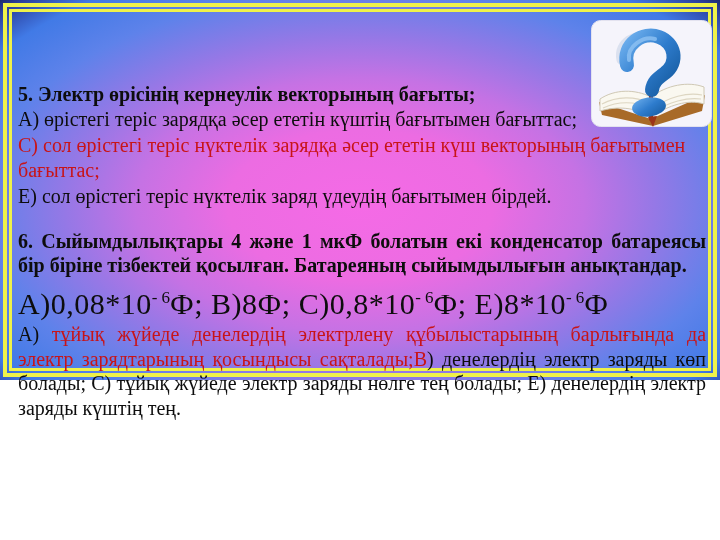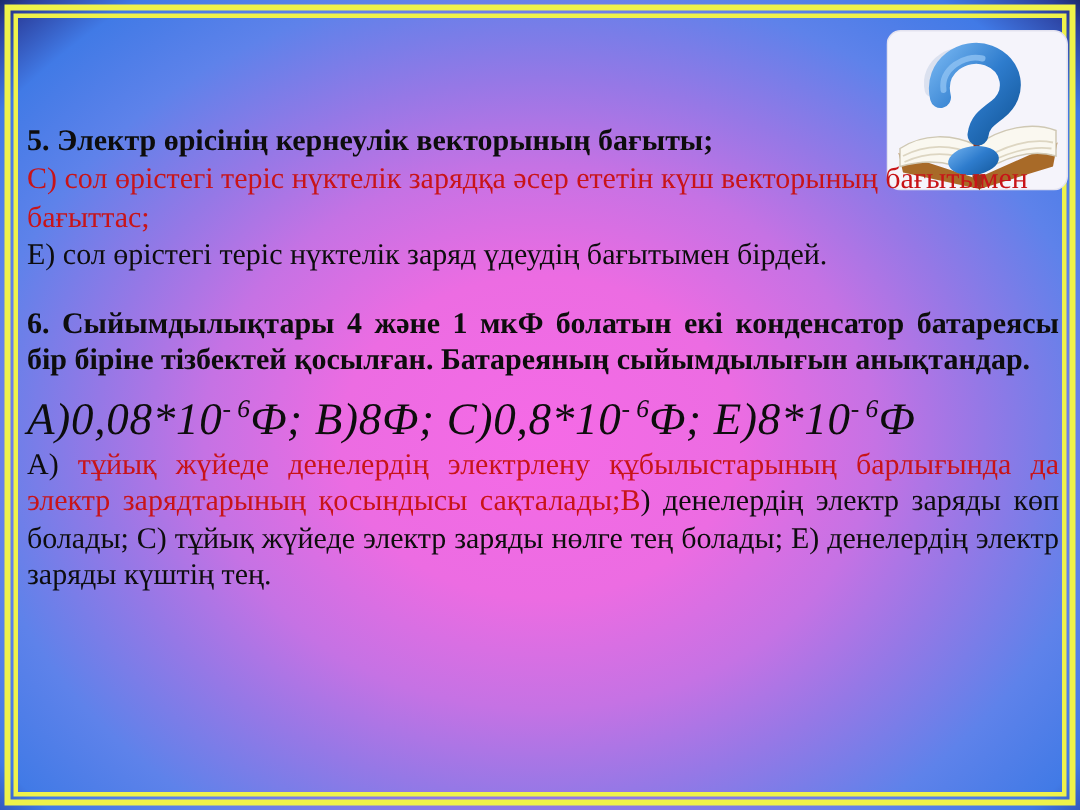--- a/index.html
+++ b/index.html
@@ -1,21 +1,21 @@
 <!DOCTYPE html>
 <html><head>
 <meta charset="utf-8">
 <style>
   html,body { margin:0; padding:0; }
   body {
     width:720px; height:540px; overflow:hidden;
     font-family:"Liberation Serif", serif;
   }
   .slide {
-    position:relative; width:720px; height:540px;
+    position:relative; width:720px; height:380px;
     background: radial-gradient(ellipse farthest-corner at 50% 54%,
       #f56ae6 0%, #ec6ce2 26%, #c572e4 44%, #9578e6 58%,
       #5e82ea 74%, #417ae6 88%, #2b3e9c 97%, #1d2a6e 100%);
   }
   
   .frame-outer {
     position:absolute; inset:3px;
     border:4px solid #eff24a;
     pointer-events:none;
   }
@@ -27,21 +27,21 @@
     position:absolute; left:18px; top:82px; width:688px;
     color:#0d0d0d; font-size:20px; line-height:25.4px;
   }
   .q-heading { font-weight:bold; }
   .option-line { }
   .q6-para {
     font-weight:bold; text-align:justify;
     line-height:24.2px; margin-top:20px;
   }
   .formula {
-    font-style:italic; font-size:30px; line-height:37px;
+    font-size:30px; line-height:37px;
     margin-top:2px; white-space:nowrap; letter-spacing:0.5px;
   }
   .formula sup { font-size:17px; letter-spacing:0; }
   .q7-heading { font-weight:bold; margin-top:7px; }
   .q7-para { text-align:justify; line-height:24.4px; }
   .pic {
     position:absolute; left:591px; top:20px; width:121px; height:107px;
   }
   .pic svg { display:block; }
 </style>
@@ -86,20 +86,21 @@
         <path d="M38 40 C 36 26, 52 16, 64 19" stroke="#8ec2f2" stroke-width="4" fill="none" stroke-linecap="round" opacity="0.8"></path>
         <ellipse cx="58" cy="87" rx="17" ry="9.5" fill="url(#qg)" transform="rotate(-7 58 87)"></ellipse>
       </g>
     </svg>
   </div>
 
   <div class="content">
 
     <div class="q-heading">5. Электр өрісінің кернеулік векторының бағыты;</div>
 
+    <div class="option-line" style="color: rgb(13, 13, 13);">А) өрістегі теріс зарядқа әсер ететін күштің бағытымен бағыттас;</div>
     <div class="option-line" style="color: rgb(200, 20, 24);">С) сол өрістегі теріс нүктелік зарядқа әсер ететін күш векторының бағытымен бағыттас;</div>
     <div class="option-line" style="color: rgb(13, 13, 13);">Е) сол өрістегі теріс нүктелік заряд үдеудің бағытымен бірдей.</div>
 
     <div class="q6-para">6. Сыйымдылықтары 4 және 1 мкФ болатын екі конденсатор батареясы бір біріне тізбектей қосылған. Батареяның сыйымдылығын анықтандар.</div>
 
     <div class="formula"><span>А)0,08*10</span><sup>- 6</sup><span>Ф; В)8Ф; С)0,8*10</span><sup>- 6</sup><span>Ф; Е)8*10</span><sup>- 6</sup><span>Ф</span></div>
 
 
     <div class="q7-para"><span style="color: rgb(13, 13, 13);">А) </span><span style="color: rgb(200, 20, 24);">тұйық жүйеде денелердің электрлену құбылыстарының барлығында да электр зарядтарының қосындысы сақталады;В</span><span style="color: rgb(13, 13, 13);">) денелердің электр заряды көп болады; С) тұйық жүйеде электр заряды нөлге тең болады; Е) денелердің электр заряды күштің тең.</span></div>
 

